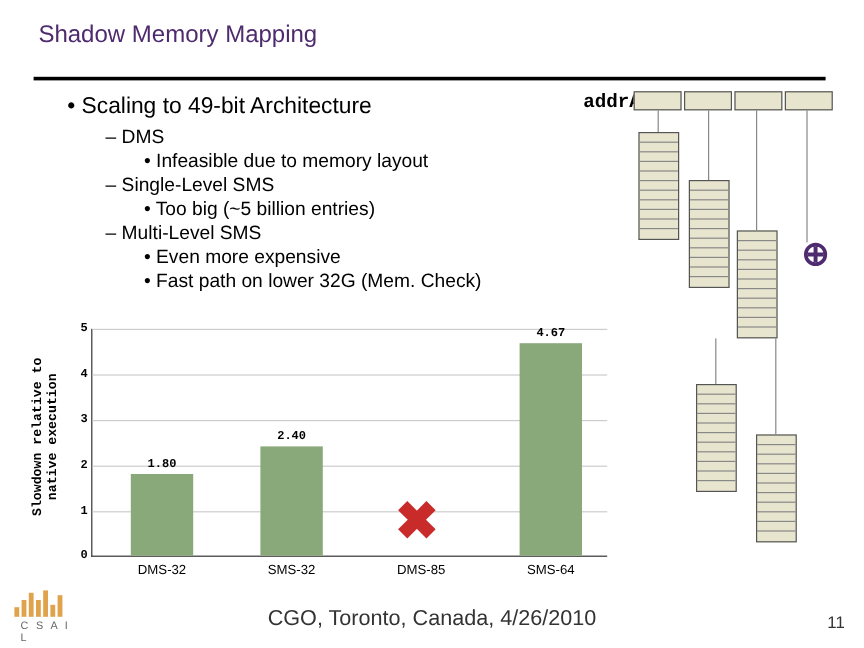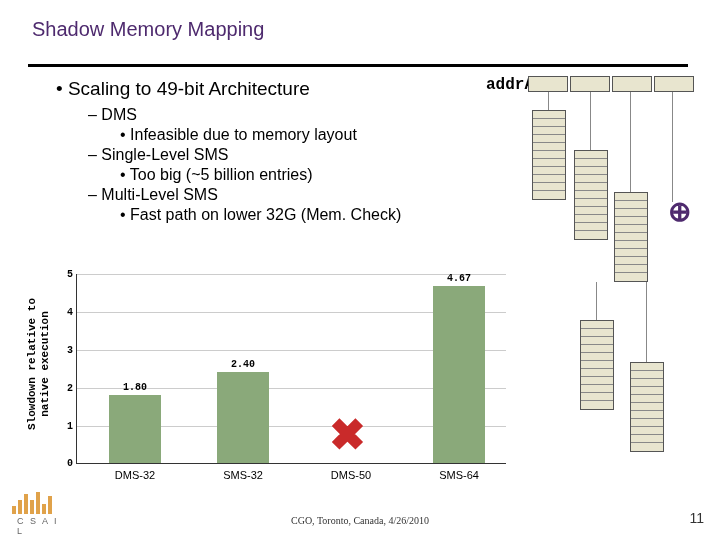--- a/index.html
+++ b/index.html
@@ -175,23 +175,22 @@
     font-weight: bold;
     line-height: 1;
   }
 
   .footer-text {
     position: absolute;
     left: 0;
     width: 720px;
     bottom: 14px;
     text-align: center;
-    font-size: 10px;
+    font-size: 18px;
     color: #333;
-    font-family: Liberation Serif, serif;
   }
   .pagenum {
     position: absolute;
     right: 16px;
     bottom: 14px;
     font-size: 14px;
     color: #333;
   }
 
   
@@ -304,20 +303,21 @@
   <div class="conn" style="left:596px; top:282px; width:1px; height:38px;"></div>
   <div class="conn" style="left:646px; top:282px; width:1px; height:80px;"></div>
 
   <div class="content">
     <div class="bul1">Scaling to 49-bit Architecture</div>
     <div class="bul2">DMS</div>
     <div class="bul3">Infeasible due to memory layout</div>
     <div class="bul2">Single-Level SMS</div>
     <div class="bul3">Too big (~5 billion entries)</div>
     <div class="bul2">Multi-Level SMS</div>
+    <div class="bul3">Even more expensive</div>
     <div class="bul3">Fast path on lower 32G (Mem. Check)</div>
   </div>
 
   <div class="chart">
     <div class="ylabel" style="top:190px;">Slowdown relative to
 native execution</div>
     <div class="plot">
 
       <div class="grid" style="top:0px;"></div>
       <div class="tick" style="top:-5px;">5</div>
@@ -333,21 +333,21 @@
 
       <div class="bar" style="left:32px; height:68px;"></div>
       <div class="barlabel" style="left:23px; bottom:70px;">1.80</div>
       <div class="catlabel" style="left:13px;">DMS-32</div>
 
       <div class="bar" style="left:140px; height:91px;"></div>
       <div class="barlabel" style="left:131px; bottom:93px;font-family:Liberation Mono, monospace;">2.40</div>
       <div class="catlabel" style="left:121px;">SMS-32</div>
 
       <div class="redx" style="left:252px; bottom:6px;">✖</div>
-      <div class="catlabel" style="left:229px;">DMS-50</div>
+      <div class="catlabel" style="left:229px;">DMS-85</div>
 
       <div class="bar" style="left:356px; height:177px;"></div>
       <div class="barlabel" style="left:347px; bottom:179px;">4.67</div>
       <div class="catlabel" style="left:337px;">SMS-64</div>
     </div>
   </div>
 
   <div class="footer-text">CGO, Toronto, Canada, 4/26/2010</div>
   <div class="pagenum">11</div>
 

